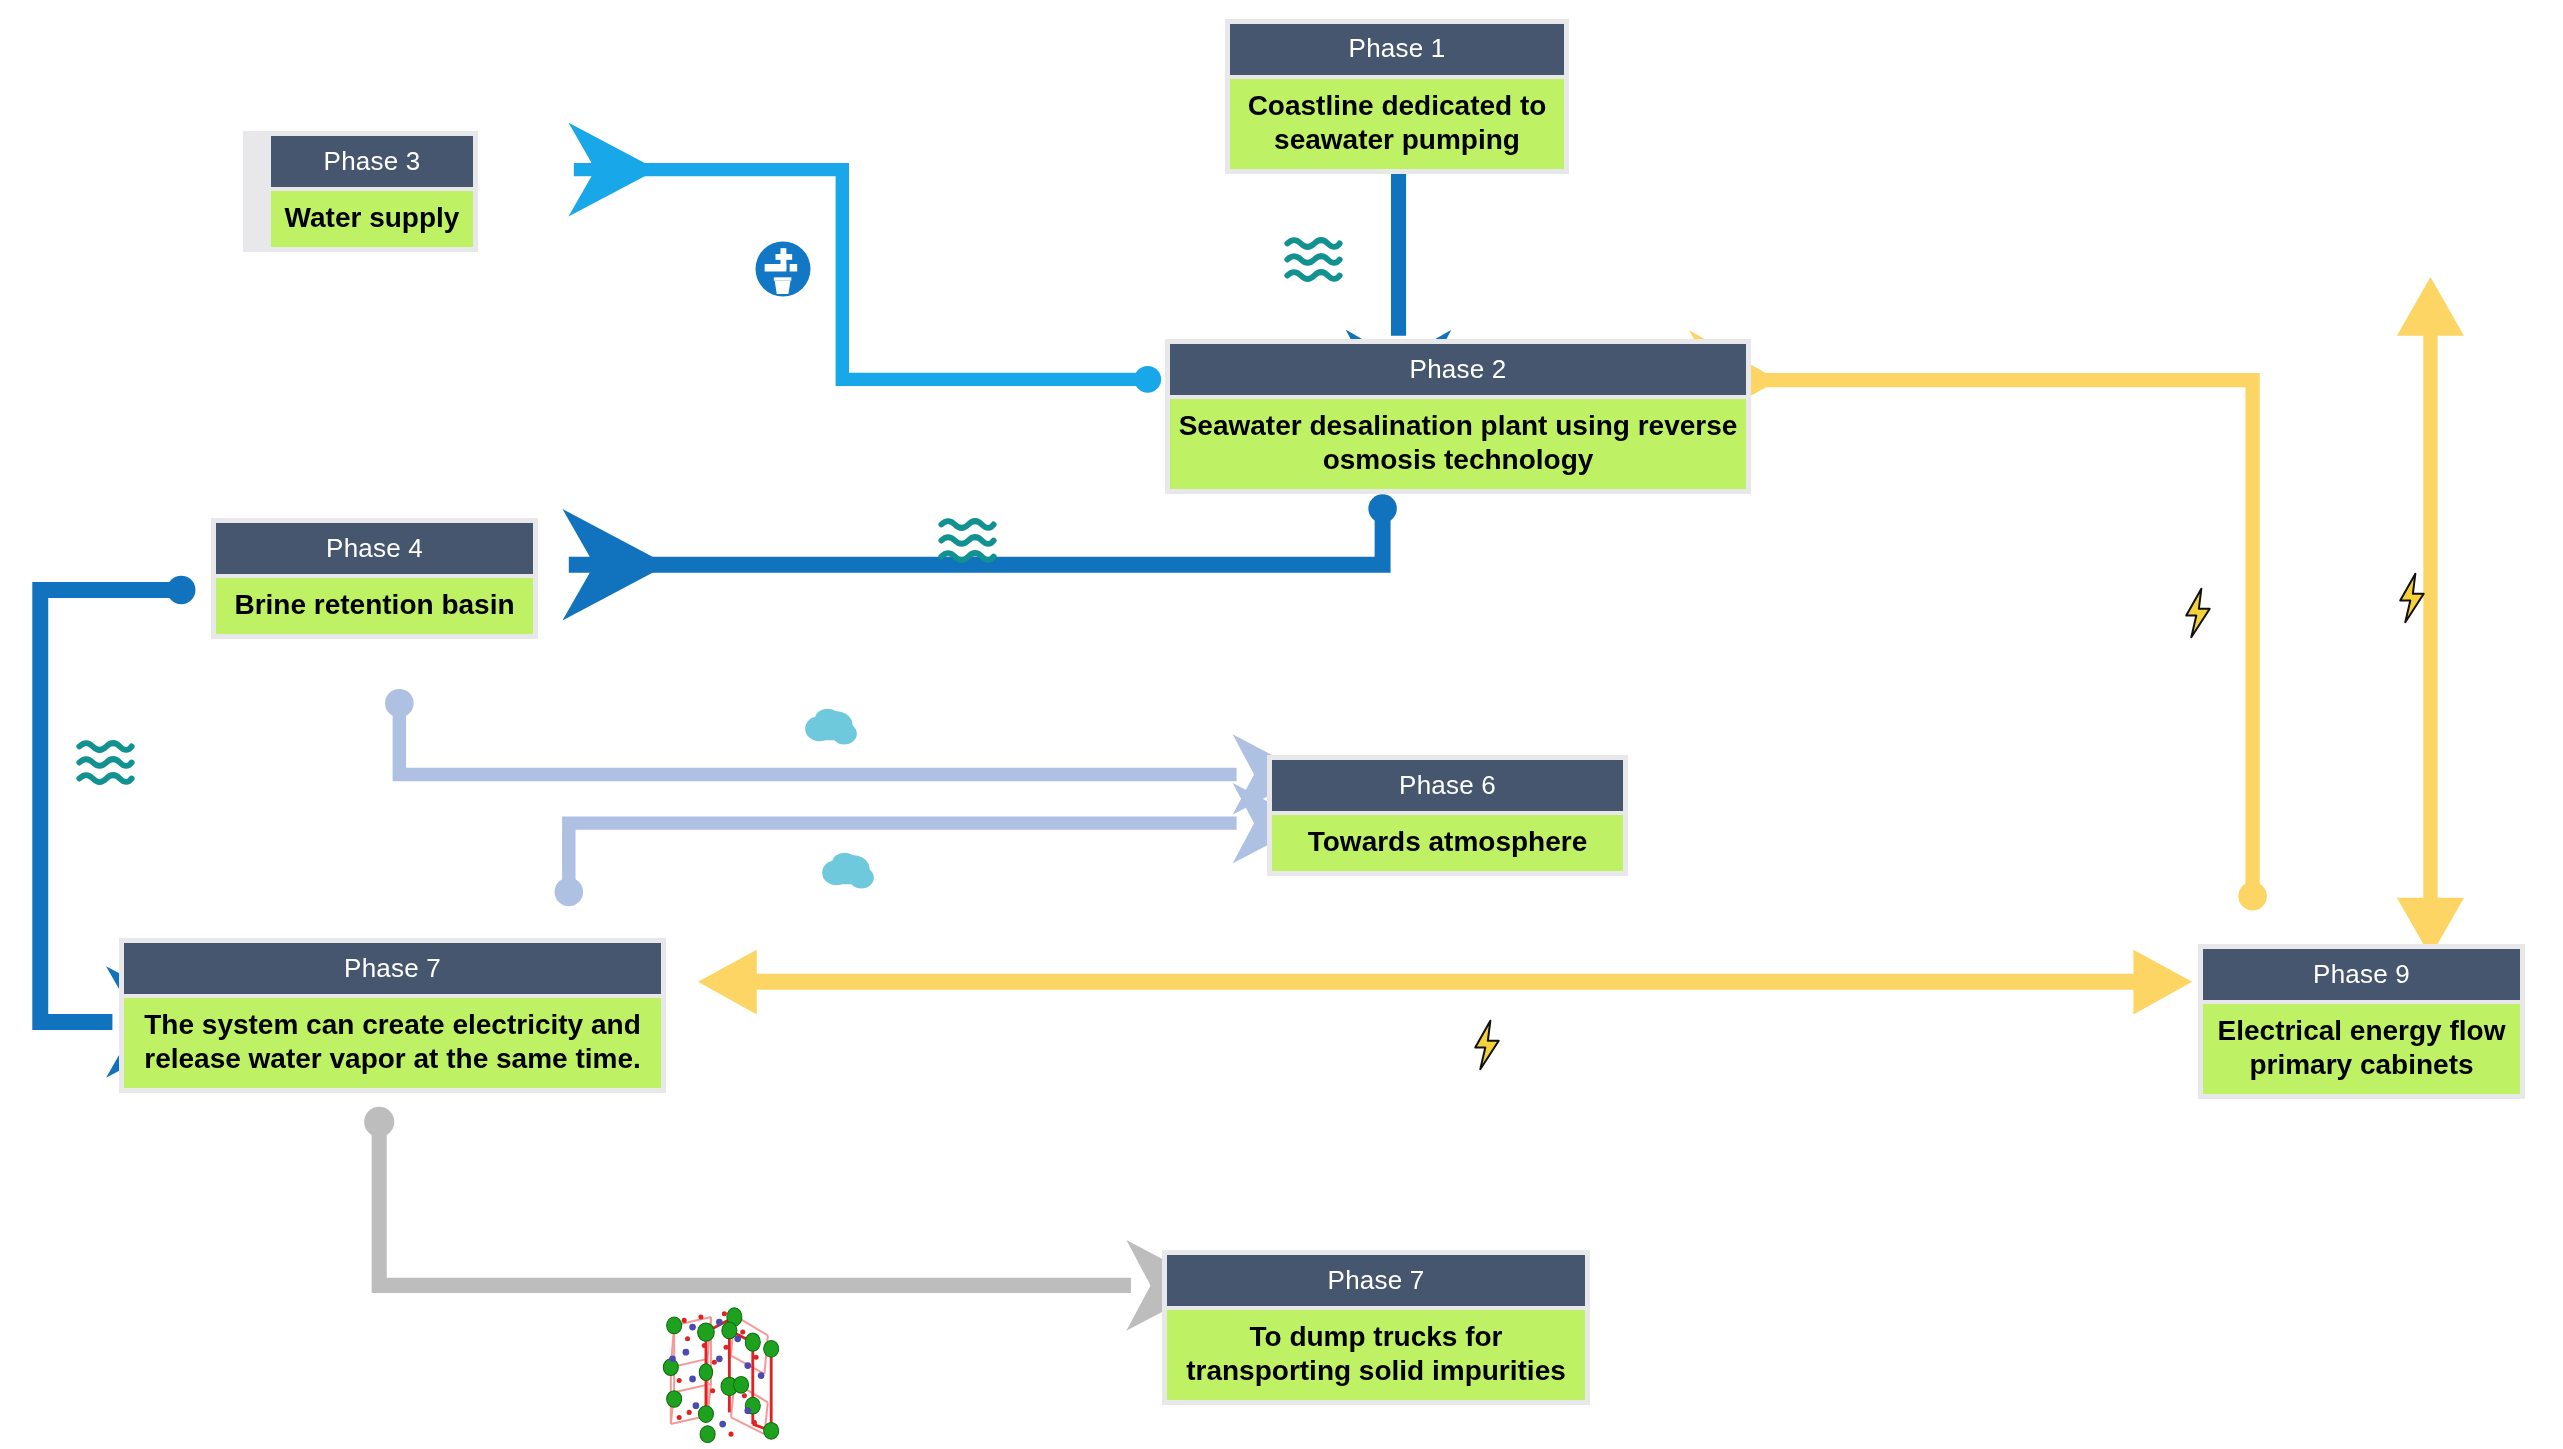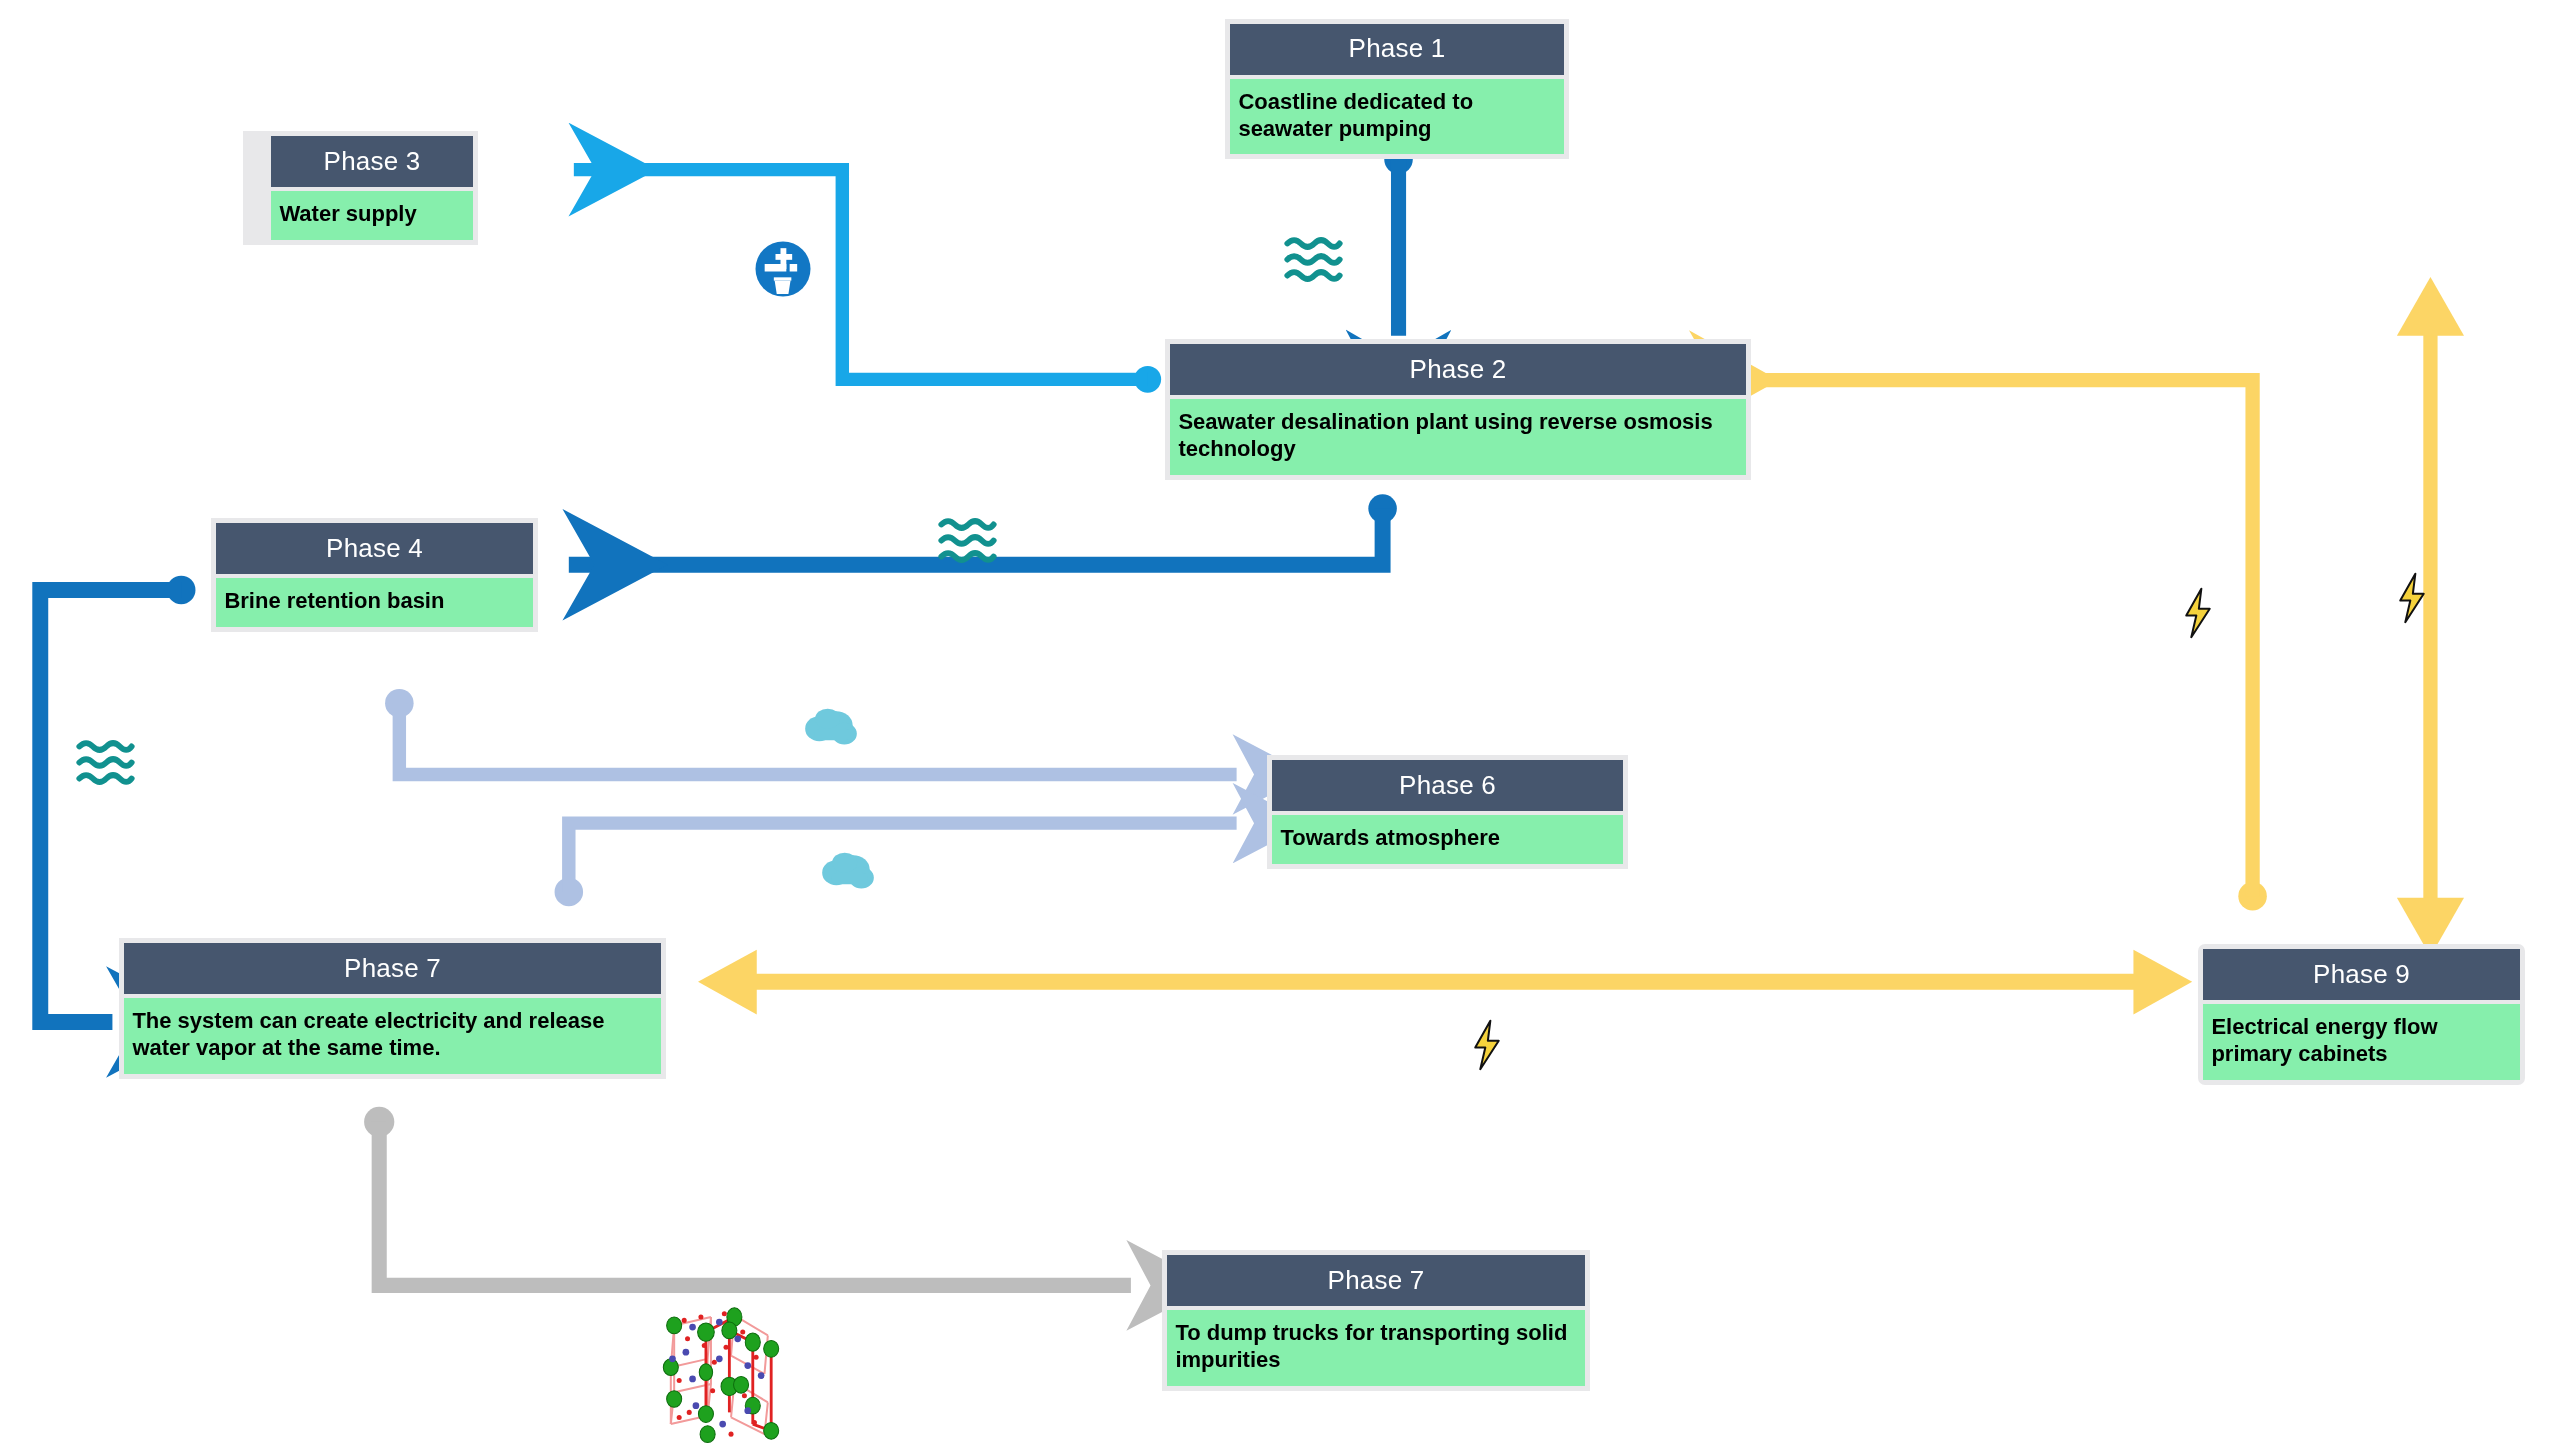--- a/index.html
+++ b/index.html
@@ -4,22 +4,22 @@
 <style>
   html,body{margin:0;padding:0;background:#ffffff;}
   body{font-family:"Liberation Sans",sans-serif;}
   #stage{position:relative;width:2563px;height:1450px;background:#ffffff;overflow:hidden;}
   #svg-layer{position:absolute;left:0;top:0;width:2563px;height:1450px;}
 
   
   .card{position:absolute;background:#e8e8ea;padding:5px;box-sizing:border-box;}
   .card .hdr{background:#46566e;color:#ffffff;font-size:26px;font-weight:400;
              text-align:center;padding:11.7px 5px 13.4px 5px;line-height:1.0;letter-spacing:0.2px;}
-  .card .bdy{background:#86efac;color:#000000;font-size:22px;font-weight:bold;
-             text-align:left;padding:10px 8.4px 11.7px 8.4px;line-height:1.22;margin-top:4.2px;}
+  .card .bdy{background:#bef264;color:#000000;font-size:28px;font-weight:bold;
+             text-align:center;padding:10px 8.4px 11.7px 8.4px;line-height:1.22;margin-top:4.2px;}
 
   
   .wave{position:absolute;}
   .bolt{position:absolute;font-size:0;}
   .cloudico{position:absolute;}
   .lattice{position:absolute;}
 </style>
 </head>
 <body>
 
@@ -132,21 +132,21 @@
     <div class="hdr">Phase 6</div>
     <div class="bdy">Towards atmosphere</div>
   </div>
 
   <div class="card" style="left:1162px; top:1250px; width:428px;">
     <div class="hdr">Phase 7</div>
     <div class="bdy">To dump trucks for transporting solid impurities</div>
   </div>
 
 
-  <div class="card" style="left:2198px; top:944px; width:327px;border-radius:7px;">
+  <div class="card" style="left:2198px; top:944px; width:327px;">
     <div class="hdr">Phase 9</div>
     <div class="bdy">Electrical energy flow primary cabinets</div>
   </div>
 
   <div class="wave" style="left:1284px; top:235px;">
     <svg width="59" height="49" viewBox="0 0 70 58">
       <g stroke="#11918f" stroke-width="7" fill="none" stroke-linecap="round">
         <path d="M4,10 q8,-8 16,0 t16,0 t16,0 t14,0"></path>
         <path d="M4,29 q8,-8 16,0 t16,0 t16,0 t14,0"></path>
         <path d="M4,48 q8,-8 16,0 t16,0 t16,0 t14,0"></path>

